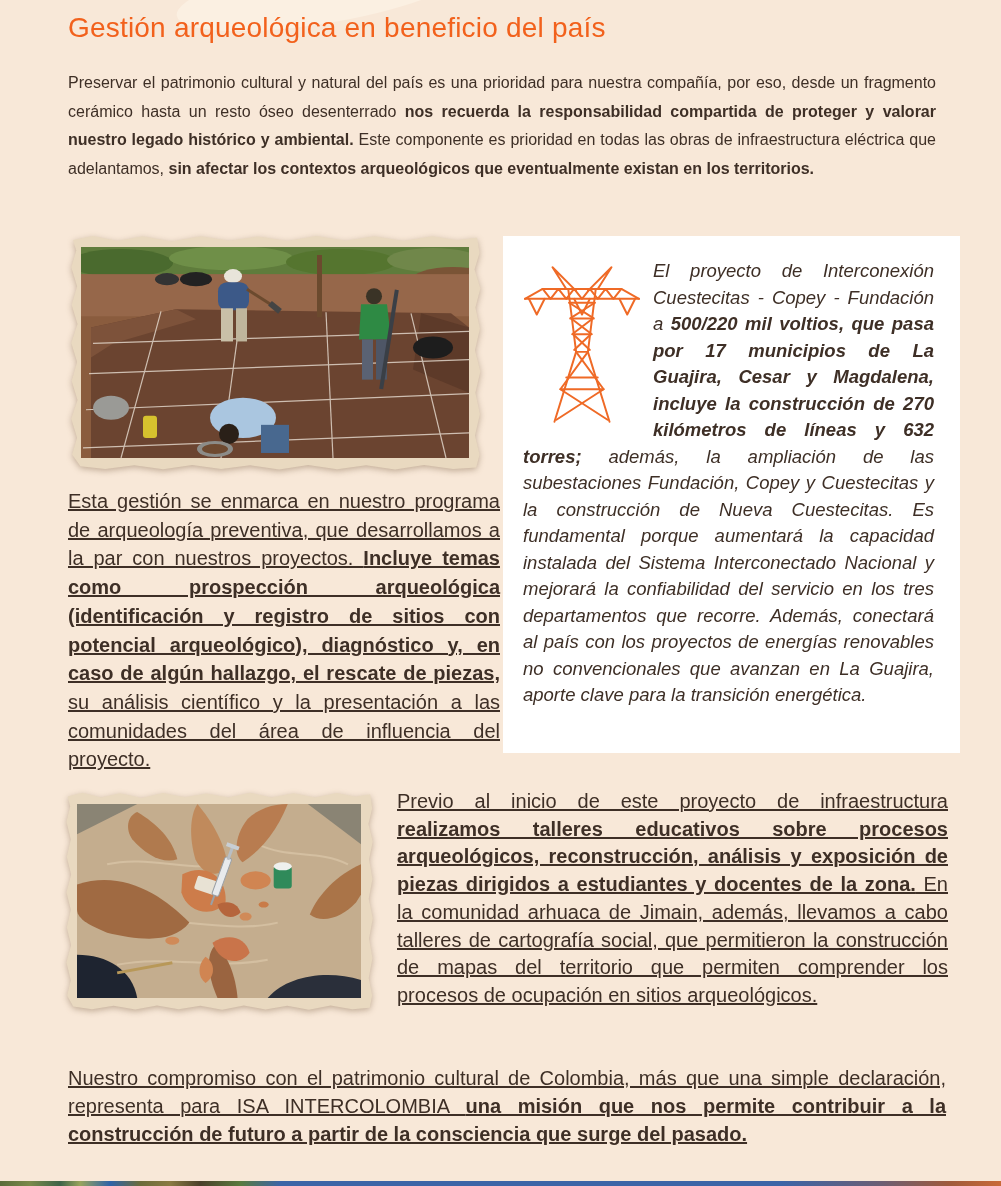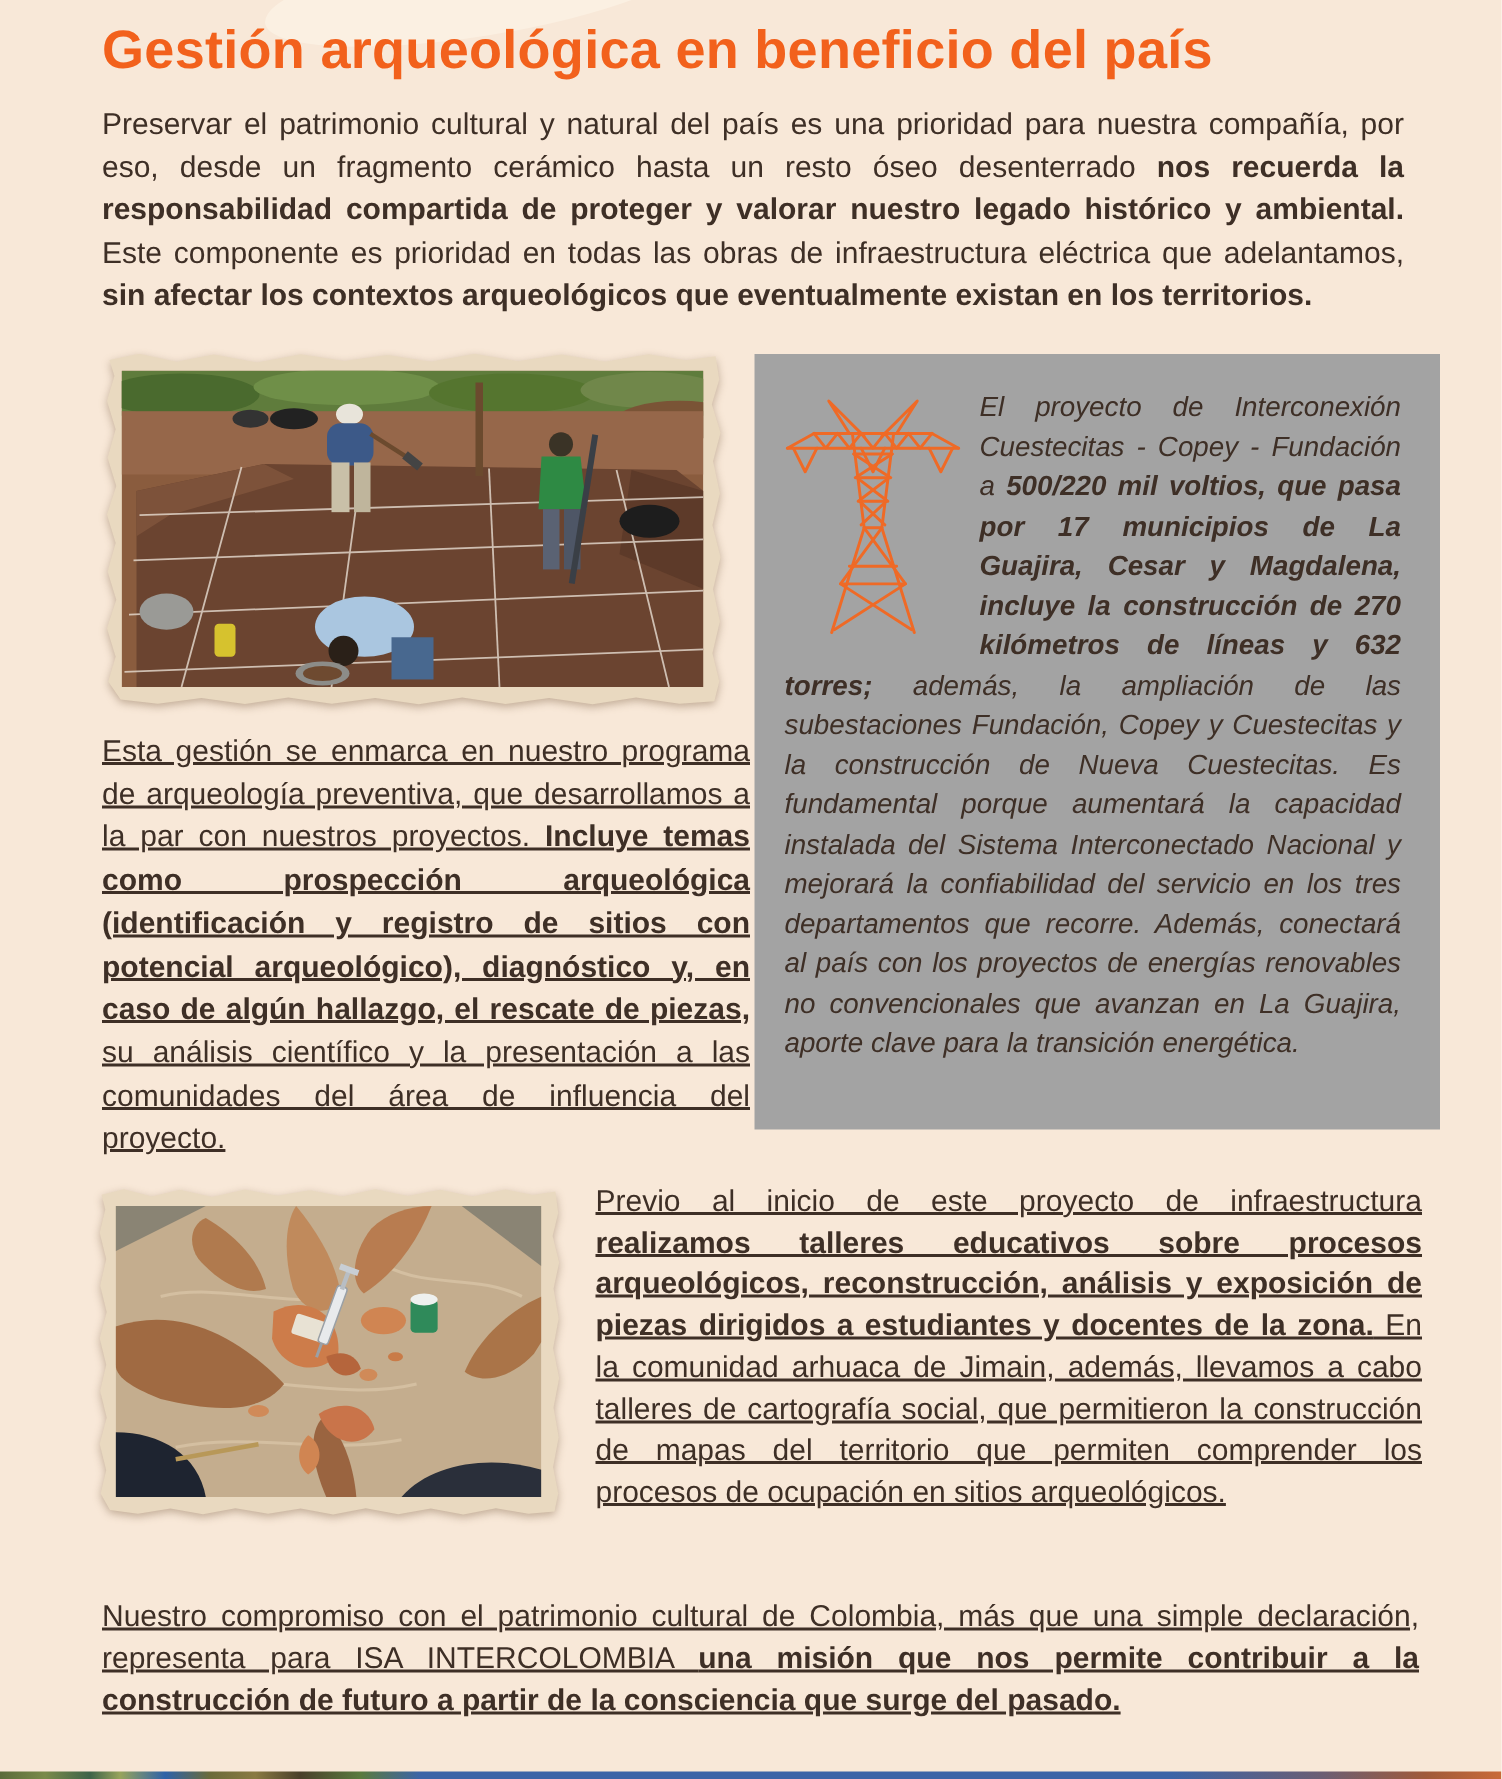--- a/index.html
+++ b/index.html
@@ -1,33 +1,33 @@
 <!DOCTYPE html>
 <html><head>
 <meta charset="utf-8">
 <style>
   html,body{margin:0;padding:0;}
   body{font-family:"Liberation Sans",sans-serif;}
   .page{position:relative;width:1001px;height:1186px;background:#f8e8d8;overflow:hidden;}
   .swoosh{position:absolute;left:175px;top:-38px;width:290px;height:62px;background:#fbf0e2;border-radius:50%;transform:rotate(-9deg);}
-  .title{position:absolute;left:68px;top:12px;margin:0;width:880px;font-size:36px;font-weight:bold;color:#f2611c;letter-spacing:.2px;}
+  .title{position:absolute;left:68px;top:12px;margin:0;width:880px;font-size:28px;font-weight:normal;color:#f2611c;letter-spacing:.2px;}
   .para{position:absolute;margin:0;color:#3e2f26;text-align:justify;}
   .para .b{font-weight:bold;}
-  .p1{left:68px;top:69px;width:868px;font-size:20px;line-height:28.5px;}
+  .p1{left:68px;top:69px;width:868px;font-size:16px;line-height:28.5px;}
   .p2{left:68px;top:487px;width:432px;font-size:20px;line-height:28.7px;text-decoration:underline;}
   .p4{left:397px;top:788px;width:551px;font-size:20px;line-height:27.7px;text-decoration:underline;}
   .p5{left:68px;top:1064px;width:878px;font-size:20px;line-height:28px;text-decoration:underline;}
   .frame{position:absolute;filter:drop-shadow(0 2px 3px rgba(110,80,50,.4));}
   .torn{position:relative;width:100%;height:100%;background:#e9d9c0;
     clip-path:polygon(1.2% 2.5%,6% .8%,12% 3%,18% 1%,25% 3.2%,32% .9%,39% 2.8%,46% 1.1%,53% 3%,60% .8%,67% 2.9%,74% 1%,81% 3%,88% .9%,94% 2.6%,98.8% 1.5%,99.4% 8%,98.2% 15%,99.6% 23%,98.4% 31%,99.5% 40%,98.3% 49%,99.6% 58%,98.4% 67%,99.5% 76%,98.3% 85%,99.4% 93%,98.6% 98.5%,93% 99.2%,86% 97.5%,79% 99.4%,72% 97.6%,65% 99.3%,58% 97.5%,51% 99.4%,44% 97.6%,37% 99.2%,30% 97.5%,23% 99.3%,16% 97.6%,9% 99.2%,3% 98%,1% 93%,2.2% 86%,.8% 78%,2.3% 70%,.9% 62%,2.2% 54%,.8% 46%,2.3% 38%,.9% 30%,2.2% 22%,.8% 14%,2% 7%);}
   .photo{position:absolute;left:13px;top:13px;right:13px;bottom:13px;overflow:hidden;}
   .photo svg{display:block;width:100%;height:100%;}
   .photo1-wrap{left:68px;top:234px;width:414px;height:237px;}
   .photo2-wrap{left:64px;top:791px;width:310px;height:220px;}
-  .whitebox{position:absolute;left:503px;top:236px;width:457px;height:517px;background:#a3a3a3;box-sizing:border-box;padding:22px 26px 18px 20px;overflow:hidden;}
+  .whitebox{position:absolute;left:503px;top:236px;width:457px;height:517px;background:#ffffff;box-sizing:border-box;padding:22px 26px 18px 20px;overflow:hidden;}
   .boxtext{margin:0;font-size:18.5px;line-height:26.5px;font-style:italic;color:#3e2f26;text-align:justify;}
   .boxtext .b{font-weight:bold;}
   .tower-float{float:left;width:118px;height:170px;margin:2px 12px 4px 0;}
   .tower-float svg{width:100%;height:100%;}
   .strip{position:absolute;left:0;bottom:0;width:100%;height:5px;
     background:linear-gradient(90deg,#5a6b3a 0%,#7a8a4a 3%,#3e6349 6%,#98a45c 8%,#2e62a8 11%,#6b6b3a 14%,#8a7a42 17%,#4a3f2a 20%,#5a7a3e 24%,#3c64a7 28%,#3c64a7 78%,#6b5e74 88%,#a05a3a 95%,#c96a38 100%);}
 </style>
 </head>
 <body>
 

